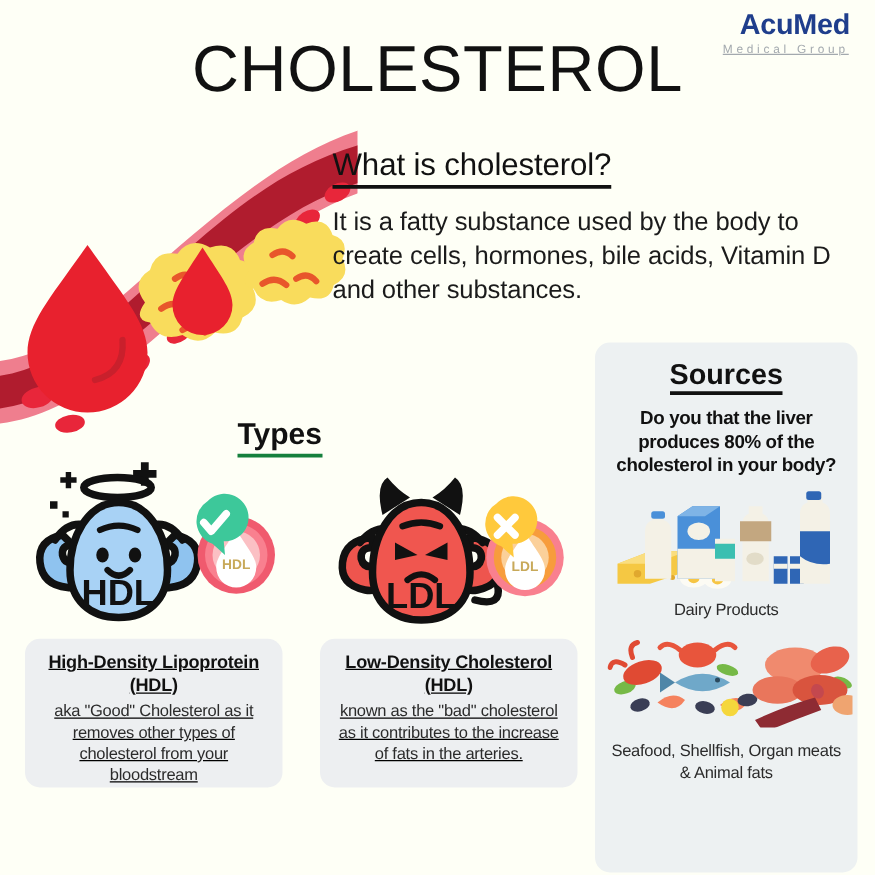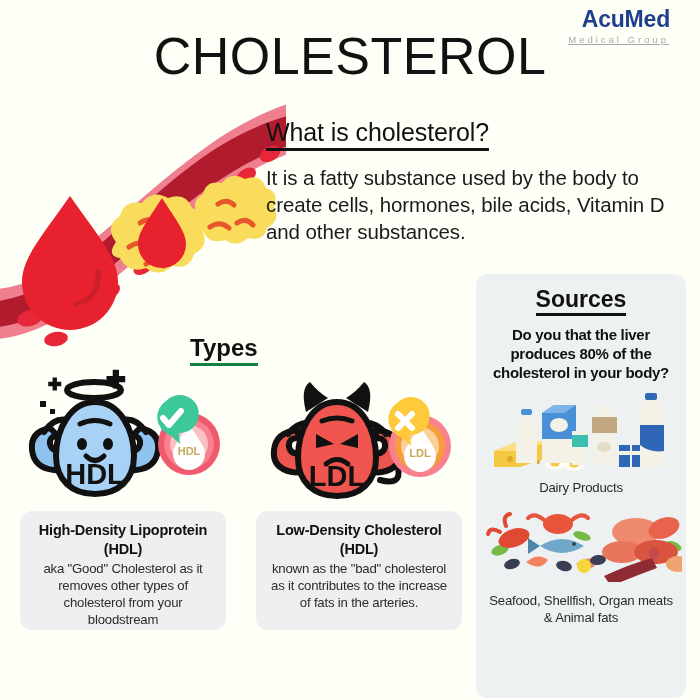--- a/index.html
+++ b/index.html
@@ -14,21 +14,21 @@
 
   #page {
     position: relative;
     width: 700px; height: 700px;
     background: #FEFFF6;
   }
 
   
   .logo {
     position: absolute;
-    right: 30px; top: 8px;
+    right: 20px; top: 8px;
     text-align: right;
     line-height: 1;
   }
   .logo-main {
     font-size: 23px;
     font-weight: 700;
     color: #1F3E8C;
     letter-spacing: -0.2px;
   }
   .logo-sub {
@@ -106,20 +106,21 @@
   }
   .figure-hdl svg, .figure-ldl svg { display: block; }
 
   
   .info-card {
     position: absolute;
     background: #EDEFF1;
     border-radius: 12px;
     padding: 10px 10px 11px;
     text-align: center;
+    text-decoration: underline;
   }
   .card-hdl { left: 20px;  top: 511px; width: 206px; height: 119px; }
   .card-ldl { left: 256px; top: 511px; width: 206px; height: 119px; }
 
   .card-title {
     font-size: 14.5px;
     font-weight: 700;
     color: #111111;
     line-height: 1.28;
     letter-spacing: -0.2px;

